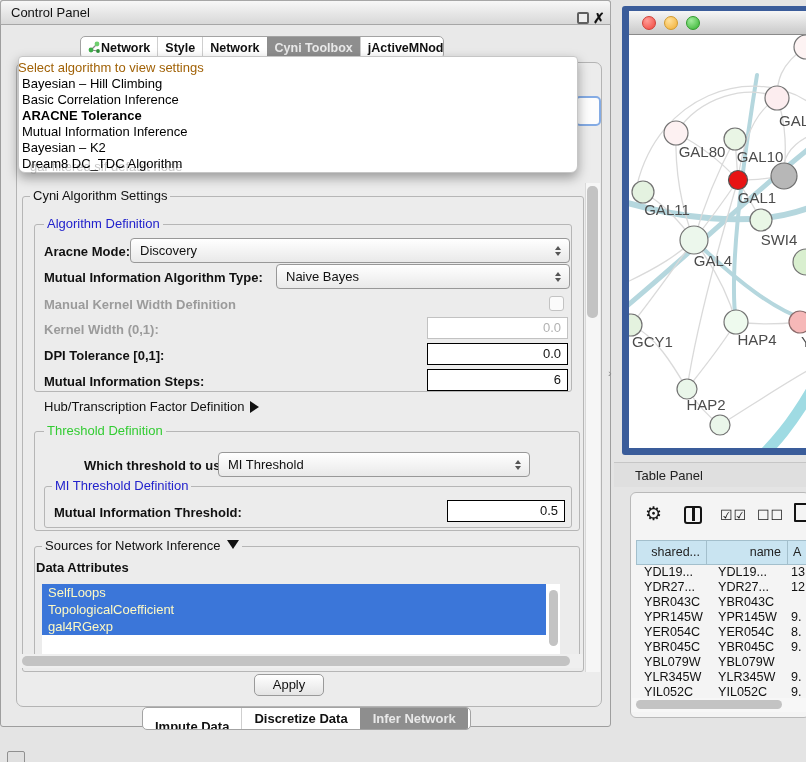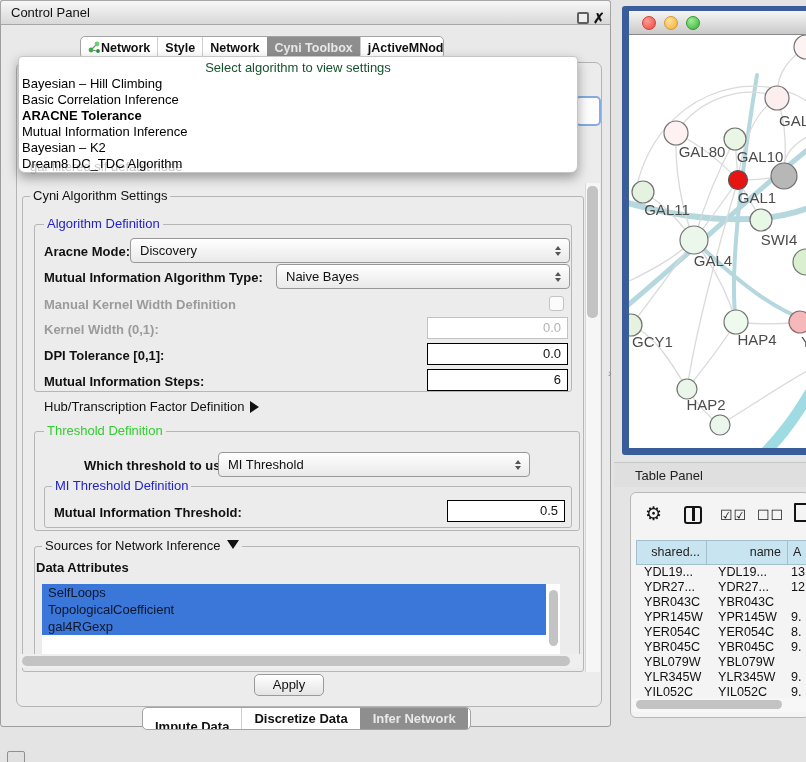--- a/index.html
+++ b/index.html
@@ -17,21 +17,21 @@
   .tabbar{display:flex;align-items:stretch;background:#fff;border:1px solid #a3a3a3;border-radius:5px;overflow:hidden}
   .tabbar-top{left:80px;top:36px;width:364px;height:23px}
   .tab{font-size:12.5px;font-weight:bold;color:#111;padding:0 7px;display:flex;align-items:center;border-left:1px solid #cfcfcf;white-space:nowrap}
   .tab:first-child{border-left:none}
   .tab.sel{background:#8e8e8e;color:#e9e9e9;border-left-color:#8e8e8e}
 
   .inner-panel{left:16px;top:62px;width:586px;height:645px;background:#ececec;border:1px solid #b4b4b4;border-radius:7px}
 
   
   .dd-box{left:18px;top:56px;width:560px;height:117px;background:#fff;border:1px solid #c6c6c6;border-radius:4px 4px 7px 7px;box-shadow:0 5px 12px rgba(0,0,0,.35);z-index:50}
-  .dd-prompt{left:18px;top:60px;width:560px;text-align:center;color:#14532d;z-index:52}
+  .dd-prompt{left:18px;top:60px;width:560px;color:#a16207;z-index:52}
   .dd-item{left:22px;width:540px;height:16px;line-height:16px;z-index:52;color:#000}
   .dd-item.bold{font-weight:bold}
   .dd-ghost{left:30px;top:159px;color:rgba(130,130,130,.45);z-index:51}
   .combo-frag{left:575px;top:96px;width:26px;height:30px;background:#fdfdfd;border:2px solid #84abe4;border-radius:5px;z-index:3}
 
   
   .group{border:1px solid #b6b6b6;border-radius:3px}
   .gtitle{background:#ececec;padding:0 3px;line-height:14px;white-space:nowrap}
   .t-blue{color:#2222cc}
   .t-green{color:#33cc33}
@@ -42,21 +42,21 @@
   .spin{position:absolute;right:8px;top:50%;transform:translateY(-50%);display:flex;flex-direction:column;gap:2px}
   .tri-up{width:0;height:0;border-left:3.5px solid transparent;border-right:3.5px solid transparent;border-bottom:4px solid #555}
   .tri-dn{width:0;height:0;border-left:3.5px solid transparent;border-right:3.5px solid transparent;border-top:4px solid #555}
   .numfield{background:#fff;border:1px solid #000000;text-align:right;padding:0 6px;line-height:20px;color:#111}
   .numfield.dis{border-color:#c2c2c2;color:#b2b2b2}
   .checkbox{width:15px;height:15px;border:1px solid #c3c3c3;border-radius:3px;background:#fbfbfb}
   .arrow-r{display:inline-block;width:0;height:0;border-top:6px solid transparent;border-bottom:6px solid transparent;border-left:9px solid #111;vertical-align:-2px;margin-left:6px}
   .arrow-d{display:inline-block;width:0;height:0;border-left:6px solid transparent;border-right:6px solid transparent;border-top:9px solid #111;vertical-align:1px;margin-left:6px}
 
   .attr-list{left:42px;top:584px;width:518px;height:72px;background:#fff}
-  .attr-item{height:17px;line-height:17px;background:#3b76d9;color:#0f172a;padding-left:6px;width:504px}
+  .attr-item{height:17px;line-height:17px;background:#3b76d9;color:#fef9c3;padding-left:6px;width:504px}
   .thumb{background:#c3c3c3;border-radius:5px}
   .track-v{background:#f6f6f6;border-left:1px solid #d9d9d9}
   .track-h{background:#efefef}
 
   .btn{background:linear-gradient(#ffffff,#e4e4e4);border:1px solid #9a9a9a;border-radius:5px;text-align:center;line-height:20px}
   .tabbar-bottom{left:142px;top:707px;width:329px;height:23px}
   .bt-tab{font-size:13px}
   .mini-ic{left:7px;top:751px;width:18px;height:14px;border:1px solid #909090;background:#e0e0e0;border-radius:2px}
   .split-arrow{left:608px;top:367px;color:#8a8a8a;font-size:11px}
 

